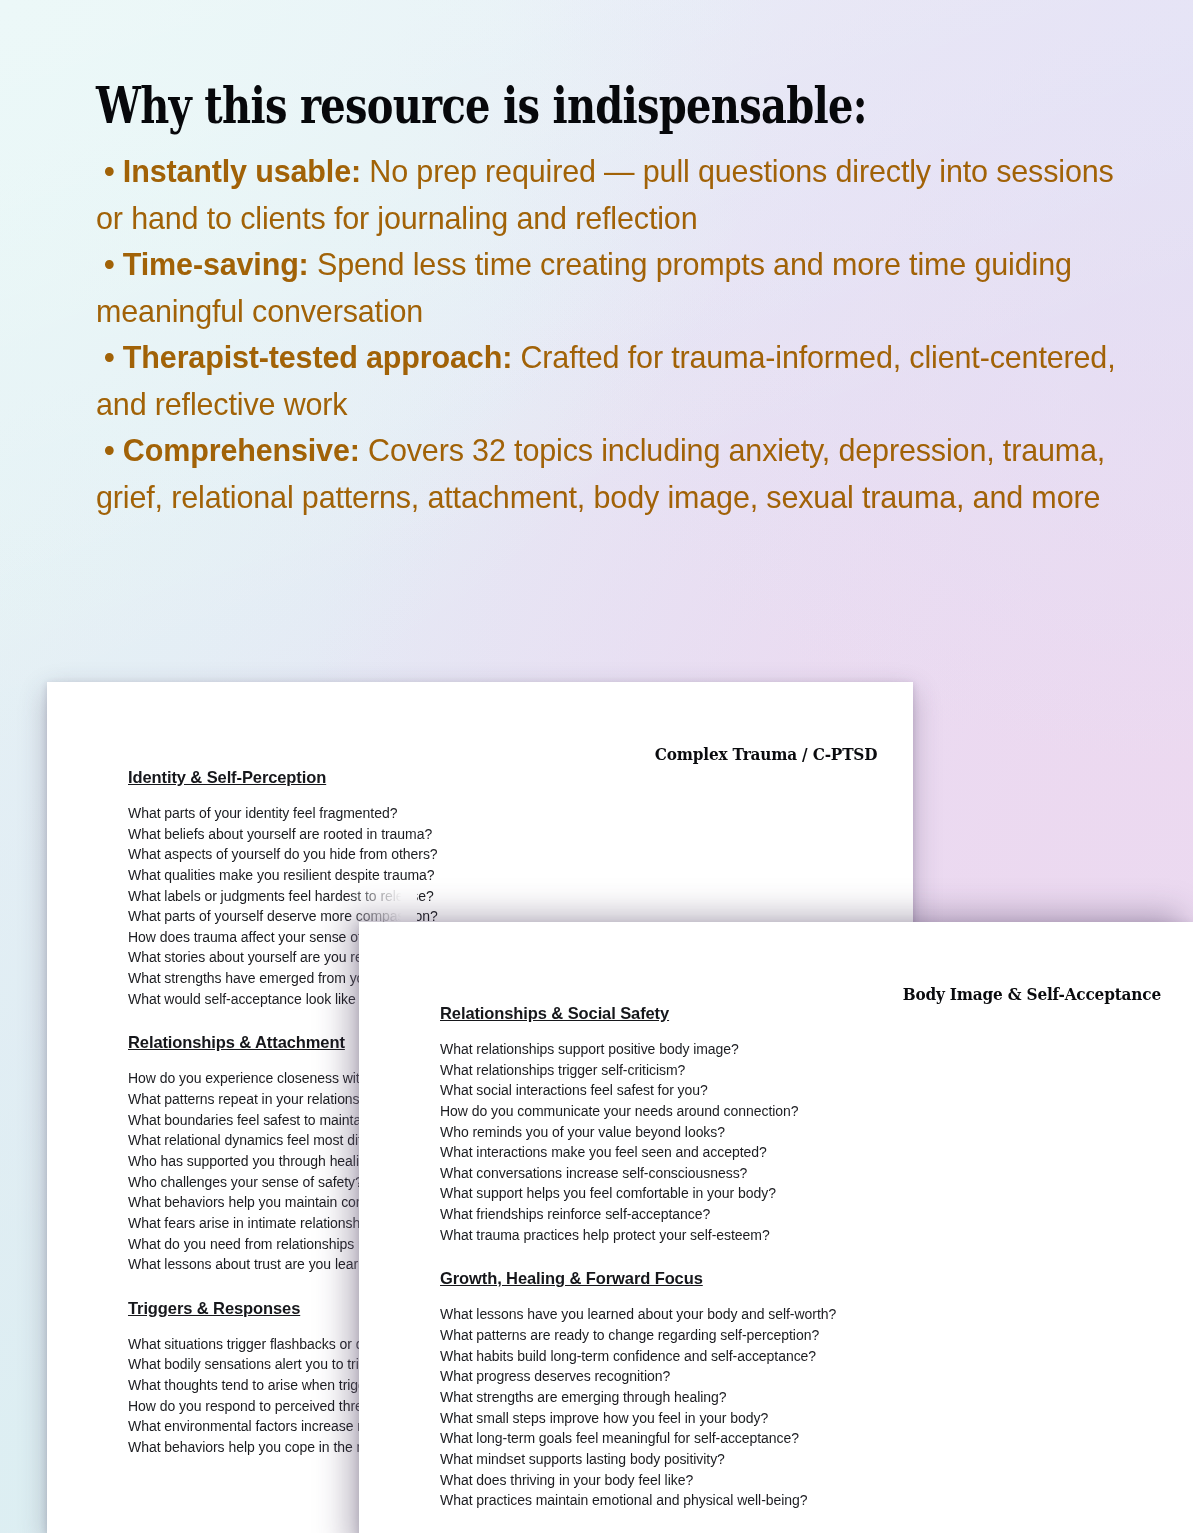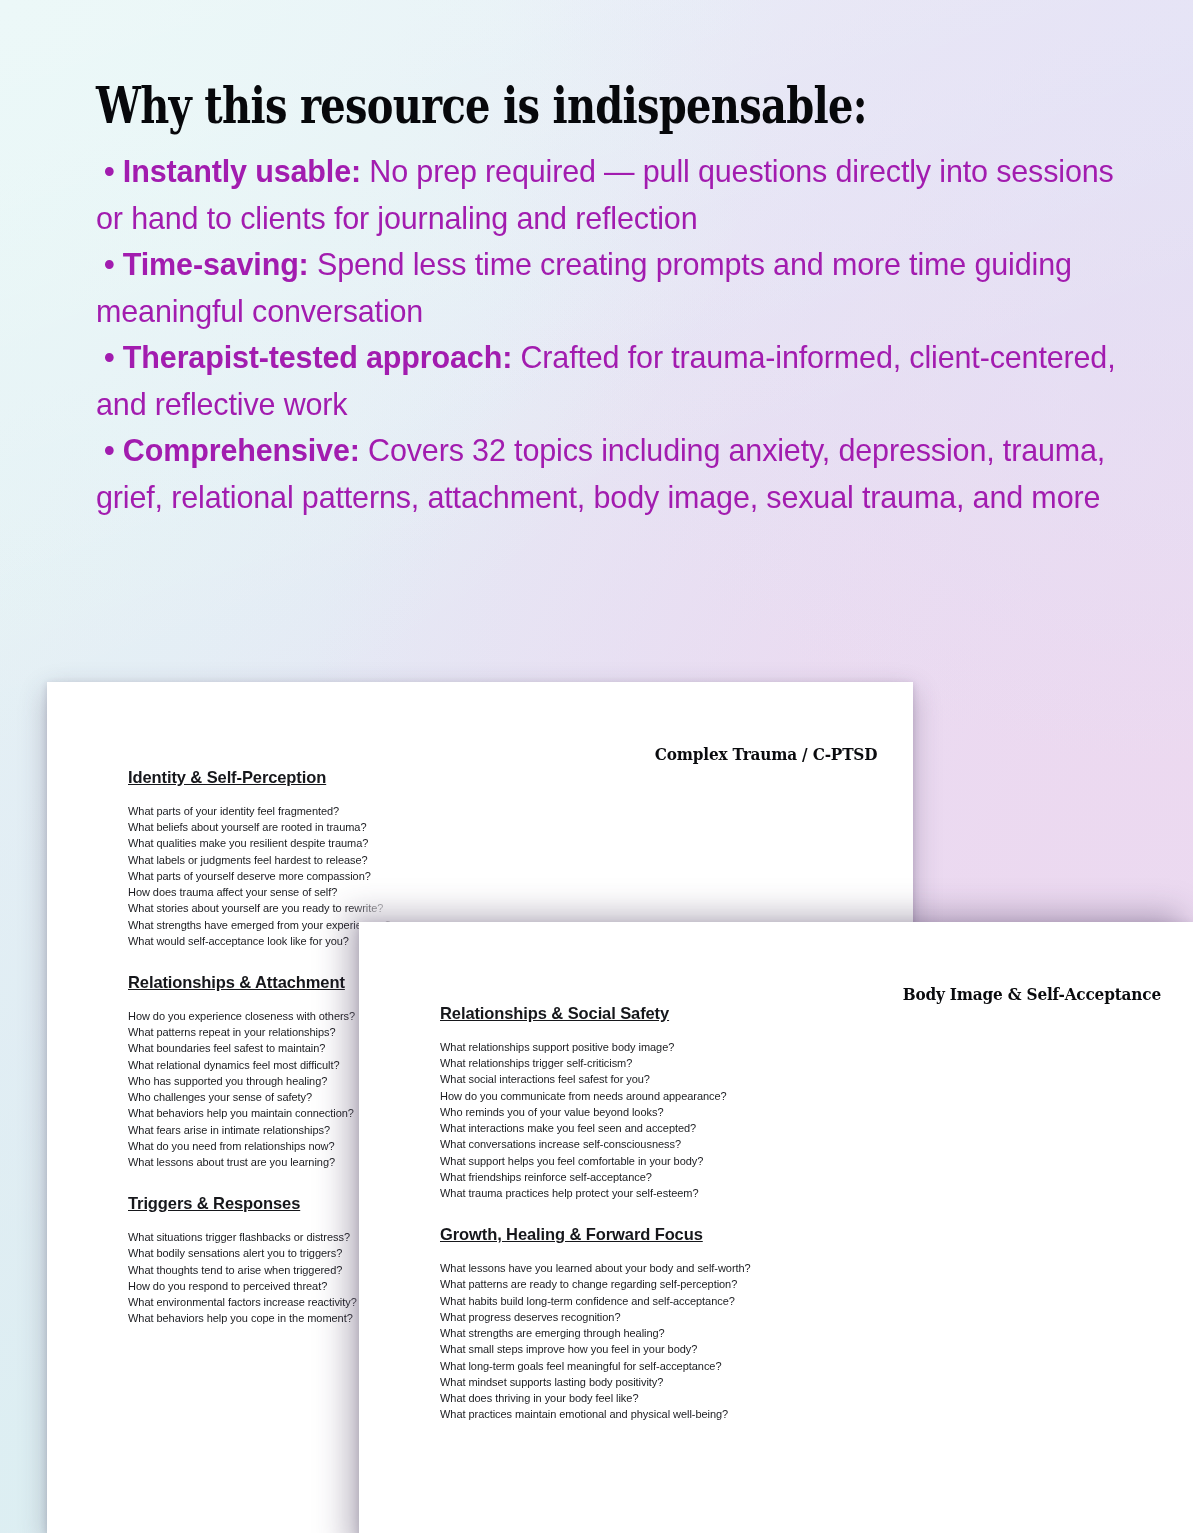--- a/index.html
+++ b/index.html
@@ -52,21 +52,21 @@
     color: #07080b;
     transform: scaleX(0.80);
     transform-origin: left center;
     white-space: nowrap;
     margin-bottom: 17px;
   }
 
   .bullet {
     font-size: 30.5px;
     line-height: 1.525;
-    color: #a21caf;
+    color: #a16207;
     letter-spacing: -0.15px;
     text-indent: 8px;
   }
   .bullet .lead { font-weight: 700; }
   .dot { font-weight: 700; }
 
   
   .card {
     position: absolute;
     background: #ffffff;
@@ -117,21 +117,21 @@
     font-weight: 700;
     color: #16171b;
     letter-spacing: -0.1px;
     margin-bottom: 16px;
     white-space: nowrap;
     text-decoration: underline;
   }
   .sec + .sec { margin-top: 24px; }
 
   .q {
-    font-size: 11px;
+    font-size: 14px;
     line-height: 1.475;
     color: #1b1c20;
     letter-spacing: -0.05px;
     white-space: nowrap;
   }
 
   
   #back-fade {
     position: absolute;
     left: 300px;
@@ -159,20 +159,21 @@
     </div>
 </div>
 
 <div class="card" id="card-back">
   <div class="doc-title">Complex Trauma / C-PTSD</div>
   <div class="doc-body" id="back-body">
       <div class="sec">
         <div class="sec-head">Identity &amp; Self-Perception</div>
         <div class="q">What parts of your identity feel fragmented?</div>
         <div class="q">What beliefs about yourself are rooted in trauma?</div>
+        <div class="q">What aspects of yourself do you hide from others?</div>
         <div class="q">What qualities make you resilient despite trauma?</div>
         <div class="q">What labels or judgments feel hardest to release?</div>
         <div class="q">What parts of yourself deserve more compassion?</div>
         <div class="q">How does trauma affect your sense of self?</div>
         <div class="q">What stories about yourself are you ready to rewrite?</div>
         <div class="q">What strengths have emerged from your experiences?</div>
         <div class="q">What would self-acceptance look like for you?</div>
       </div>
       <div class="sec">
         <div class="sec-head">Relationships &amp; Attachment</div>
@@ -201,21 +202,21 @@
 </div>
 
 <div class="card" id="card-front">
   <div class="doc-title">Body Image &amp; Self-Acceptance</div>
   <div class="doc-body" id="front-body">
       <div class="sec">
         <div class="sec-head">Relationships &amp; Social Safety</div>
         <div class="q">What relationships support positive body image?</div>
         <div class="q">What relationships trigger self-criticism?</div>
         <div class="q">What social interactions feel safest for you?</div>
-        <div class="q">How do you communicate from needs around appearance?</div>
+        <div class="q">How do you communicate your needs around connection?</div>
         <div class="q">Who reminds you of your value beyond looks?</div>
         <div class="q">What interactions make you feel seen and accepted?</div>
         <div class="q">What conversations increase self-consciousness?</div>
         <div class="q">What support helps you feel comfortable in your body?</div>
         <div class="q">What friendships reinforce self-acceptance?</div>
         <div class="q">What trauma practices help protect your self-esteem?</div>
       </div>
       <div class="sec">
         <div class="sec-head">Growth, Healing &amp; Forward Focus</div>
         <div class="q">What lessons have you learned about your body and self-worth?</div>

